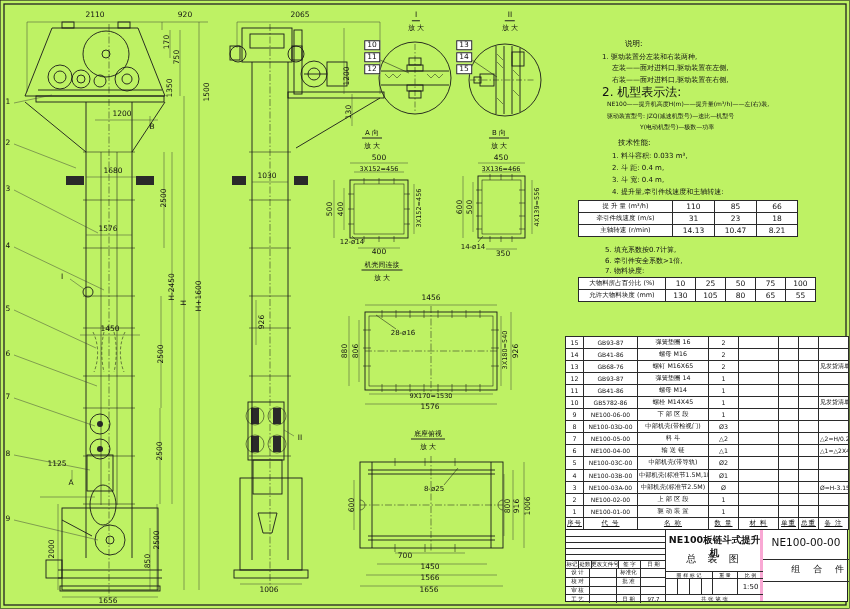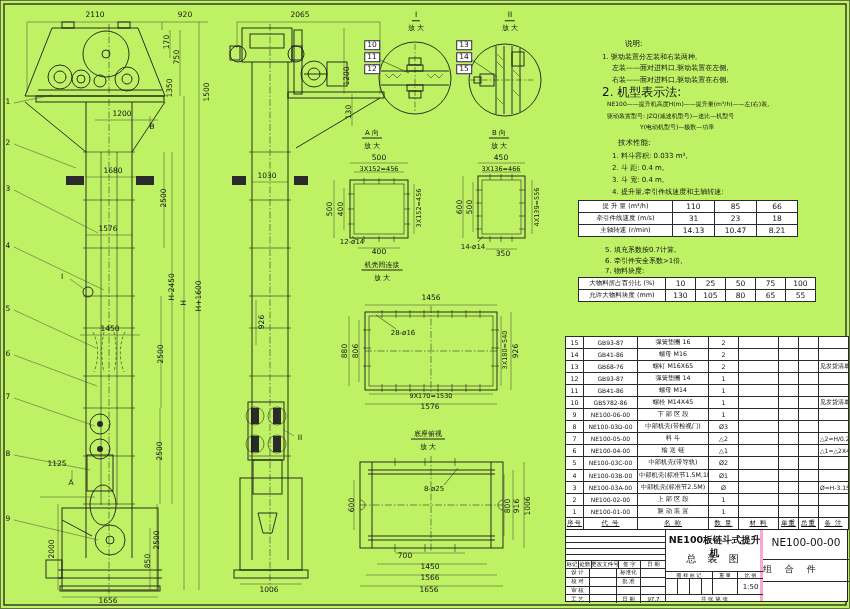--- a/index.html
+++ b/index.html
@@ -686,18 +686,18 @@
         <div class="cell" style="width:25px;border-right:none;font-size:7px">1:50</div>
       </div>
       <div class="row" style="top:64px;width:97px;height:9px;border-bottom:none;">
         <div class="cell" style="width:97px;border-right:none;font-size:5.5px">共   张  第   张</div>
       </div>
     </div>
 
     <div class="sec" style="left:197px;width:86px;">
       <div style="position:absolute;top:6px;left:0;width:86px;text-align:center;font-size:10.5px;">NE100-00-00</div>
       <div class="hline" style="top:29px;width:86px;"></div>
-      <div style="position:absolute;top:33px;left:0;width:86px;text-align:left;font-size:9px;letter-spacing:5px;">组 合 件</div>
+      <div style="position:absolute;top:33px;left:0;width:86px;text-align:right;font-size:9px;letter-spacing:5px;">组 合 件</div>
       <div class="hline" style="top:51px;width:86px;"></div>
     </div>
   </div>
 
 </div>
 
 </body></html>

